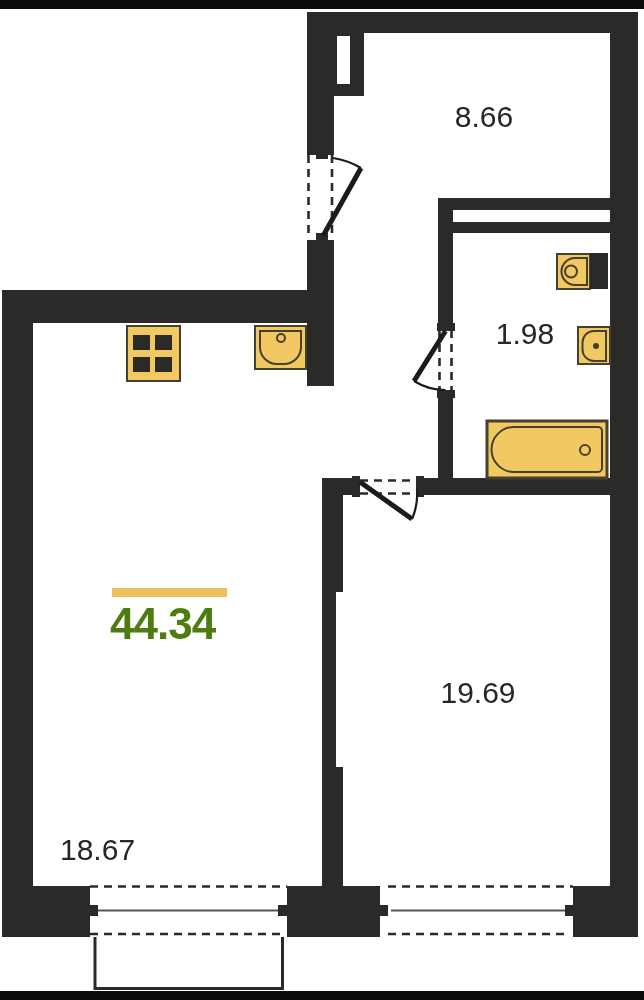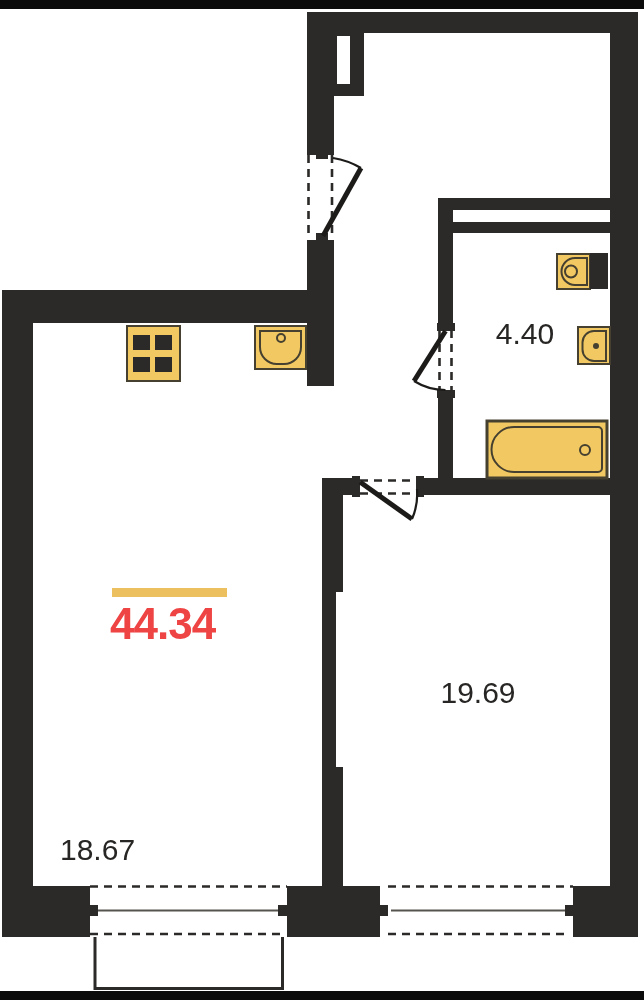--- a/index.html
+++ b/index.html
@@ -37,21 +37,21 @@
   }
   .area-label.centered{width:92px;text-align:center;}
   .total-bar{
     position:absolute;left:112px;top:588px;width:115px;height:9px;
     background:var(--accent-bar,#edc05f);
   }
   .total-label{
     position:absolute;left:110px;top:600px;
     font-size:44px;line-height:48px;font-weight:bold;
     letter-spacing:-1px;
-    color:#ef4444;
+    color:#4d7c0f;
     white-space:nowrap;
   }
 </style>
 </head>
 <body>
 
 <div class="stage">
 
   <div class="letterbox top"></div>
   <div class="letterbox bottom"></div>
@@ -147,17 +147,18 @@
     <g>
       <rect class="fixture" x="487" y="421" width="120" height="57" style="stroke-width:3"></rect>
       <path class="fixture-line" d="M598,427 h-84 a22.5,22.5 0 0 0 0,45 h84 a4,4 0 0 0 4,-4 v-37 a4,4 0 0 0 -4,-4 z"></path>
       <circle class="fixture-line" cx="585" cy="450" r="5"></circle>
     </g>
   </svg>
 
   <div class="total-bar"></div>
   <div class="total-label">44.34</div>
 
-  <div class="area-label centered" style="left:479px;top:317px;">4.40</div>
+  <div class="area-label centered" style="left:438px;top:100px;">8.66</div>
+  <div class="area-label centered" style="left:479px;top:317px;">1.98</div>
   <div class="area-label centered" style="left:432px;top:676px;">19.69</div>
   <div class="area-label" style="left:60px;top:833px;">18.67</div>
 
 </div>
 
 </body></html>

